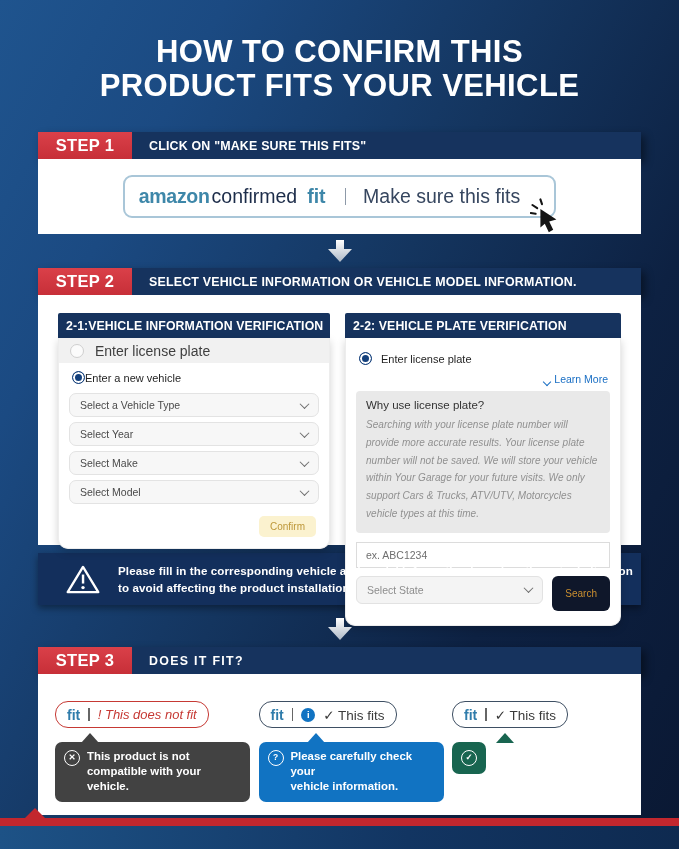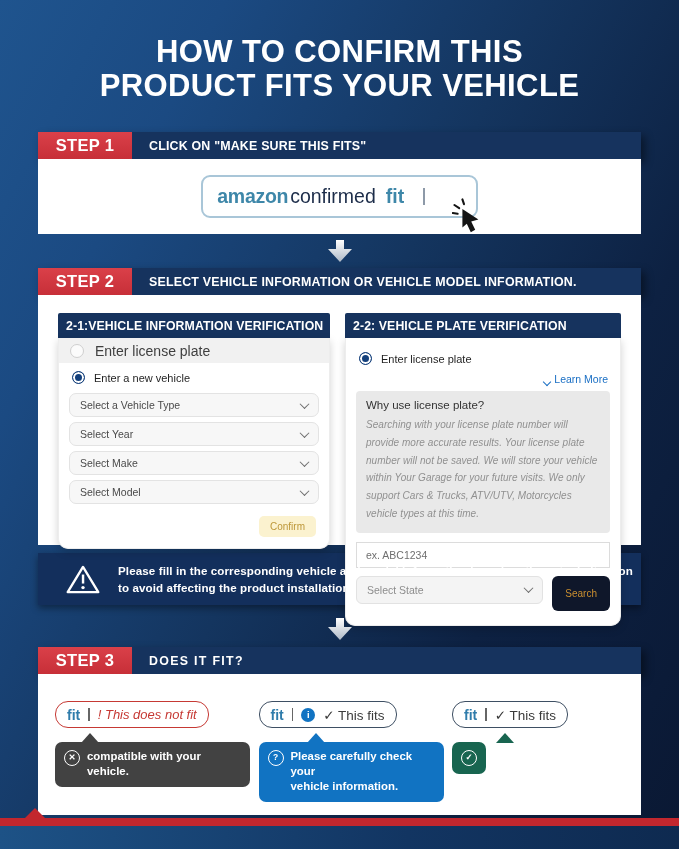--- a/index.html
+++ b/index.html
@@ -47,21 +47,21 @@
                 border-radius:2px 2px 0 0; white-space:nowrap; overflow:hidden; }
   .panel-card { background:#fff; border:1px solid #ededed; border-top:none;
                 border-radius:0 0 10px 10px; box-shadow:0 3px 8px rgba(0,0,0,0.18); }
 
   .row-plate { background:#f1f1f1; height:25px; display:flex; align-items:center; gap:11px;
                padding-left:11px; font-size:14px; color:#3f3f3f; }
   .radio-off { width:12px; height:12px; border-radius:50%; border:1px solid #cfcfcf;
                background:#fbfbfb; flex:0 0 auto; }
   .radio-on { width:11px; height:11px; border-radius:50%; background:#14407c;
               box-shadow:inset 0 0 0 2px #fff; border:1px solid #14407c; flex:0 0 auto; }
-  .row-new { display:flex; align-items:center; gap:9px; margin:8px 0 9px 13px;
+  .row-new { display:flex; align-items:center; margin:8px 0 9px 13px;
              font-size:11px; color:#1f1f1f; }
   .dd { height:22px; background:#f7f7f7; border:1px solid #e3e3e3; border-radius:7px;
         display:flex; align-items:center; justify-content:space-between; padding:0 10px;
         font-size:10.5px; color:#4a4a4a; margin:0 10px 5px; }
   .chev { width:6px; height:6px; border-right:1.5px solid #6e6e6e; border-bottom:1.5px solid #6e6e6e;
           transform:rotate(45deg) translate(-1px,-1px); flex:0 0 auto; }
   .confirm-row { display:flex; justify-content:flex-end; padding:7px 13px 11px; }
   .btn-cream { background:#fbf2cf; color:#bd9739; font-size:10px; border:none; border-radius:5px;
                padding:5px 11px; font-family:inherit; cursor:pointer; }
 
@@ -149,20 +149,21 @@
     <div class="step-header">
       <div class="step-badge">STEP 1</div>
       <div class="step-bar">CLICK ON "MAKE SURE THIS FITS"</div>
     </div>
     <div class="s1-body">
       <div class="fit-widget">
         <span class="brand">amazon</span>
         <span class="confirmed">confirmed</span>
         <span class="fit-word">fit</span>
         <span class="w-sep"></span>
+        <span class="w-label">Make sure this fits</span>
         <svg class="cursor-svg" width="32" height="38" viewBox="0 0 40 46">
           <g stroke="#141414" stroke-width="2.6" stroke-linecap="round" fill="none">
             <path d="M9 12 L3 8"></path>
               <path d="M7 19 L1 18"></path>
               <path d="M15 7 L13 1"></path>
           </g>
           <path d="M13 13 L33 26 L24 28.5 L29 39 L23.5 42 L18.5 31.5 L13 36 Z" fill="#141414"></path>
         </svg>
       </div>
     </div>
@@ -270,20 +271,21 @@
 
       <div class="fit-col col1">
         <div class="pill pill1">
           <span class="fit-t">fit</span>
           <span class="pill-div"></span>
           <span class="status">! This does not fit</span>
         </div>
         <div class="tooltip tt1">
           <span class="tt-icon">✕</span>
           <span>
+            <div>This product is not</div>
             <div>compatible with your vehicle.</div>
           </span>
         </div>
       </div>
 
       <div class="fit-col col2">
         <div class="pill pill2">
           <span class="fit-t">fit</span>
           <span class="pill-div"></span>
           <span class="info-dot">i</span>

